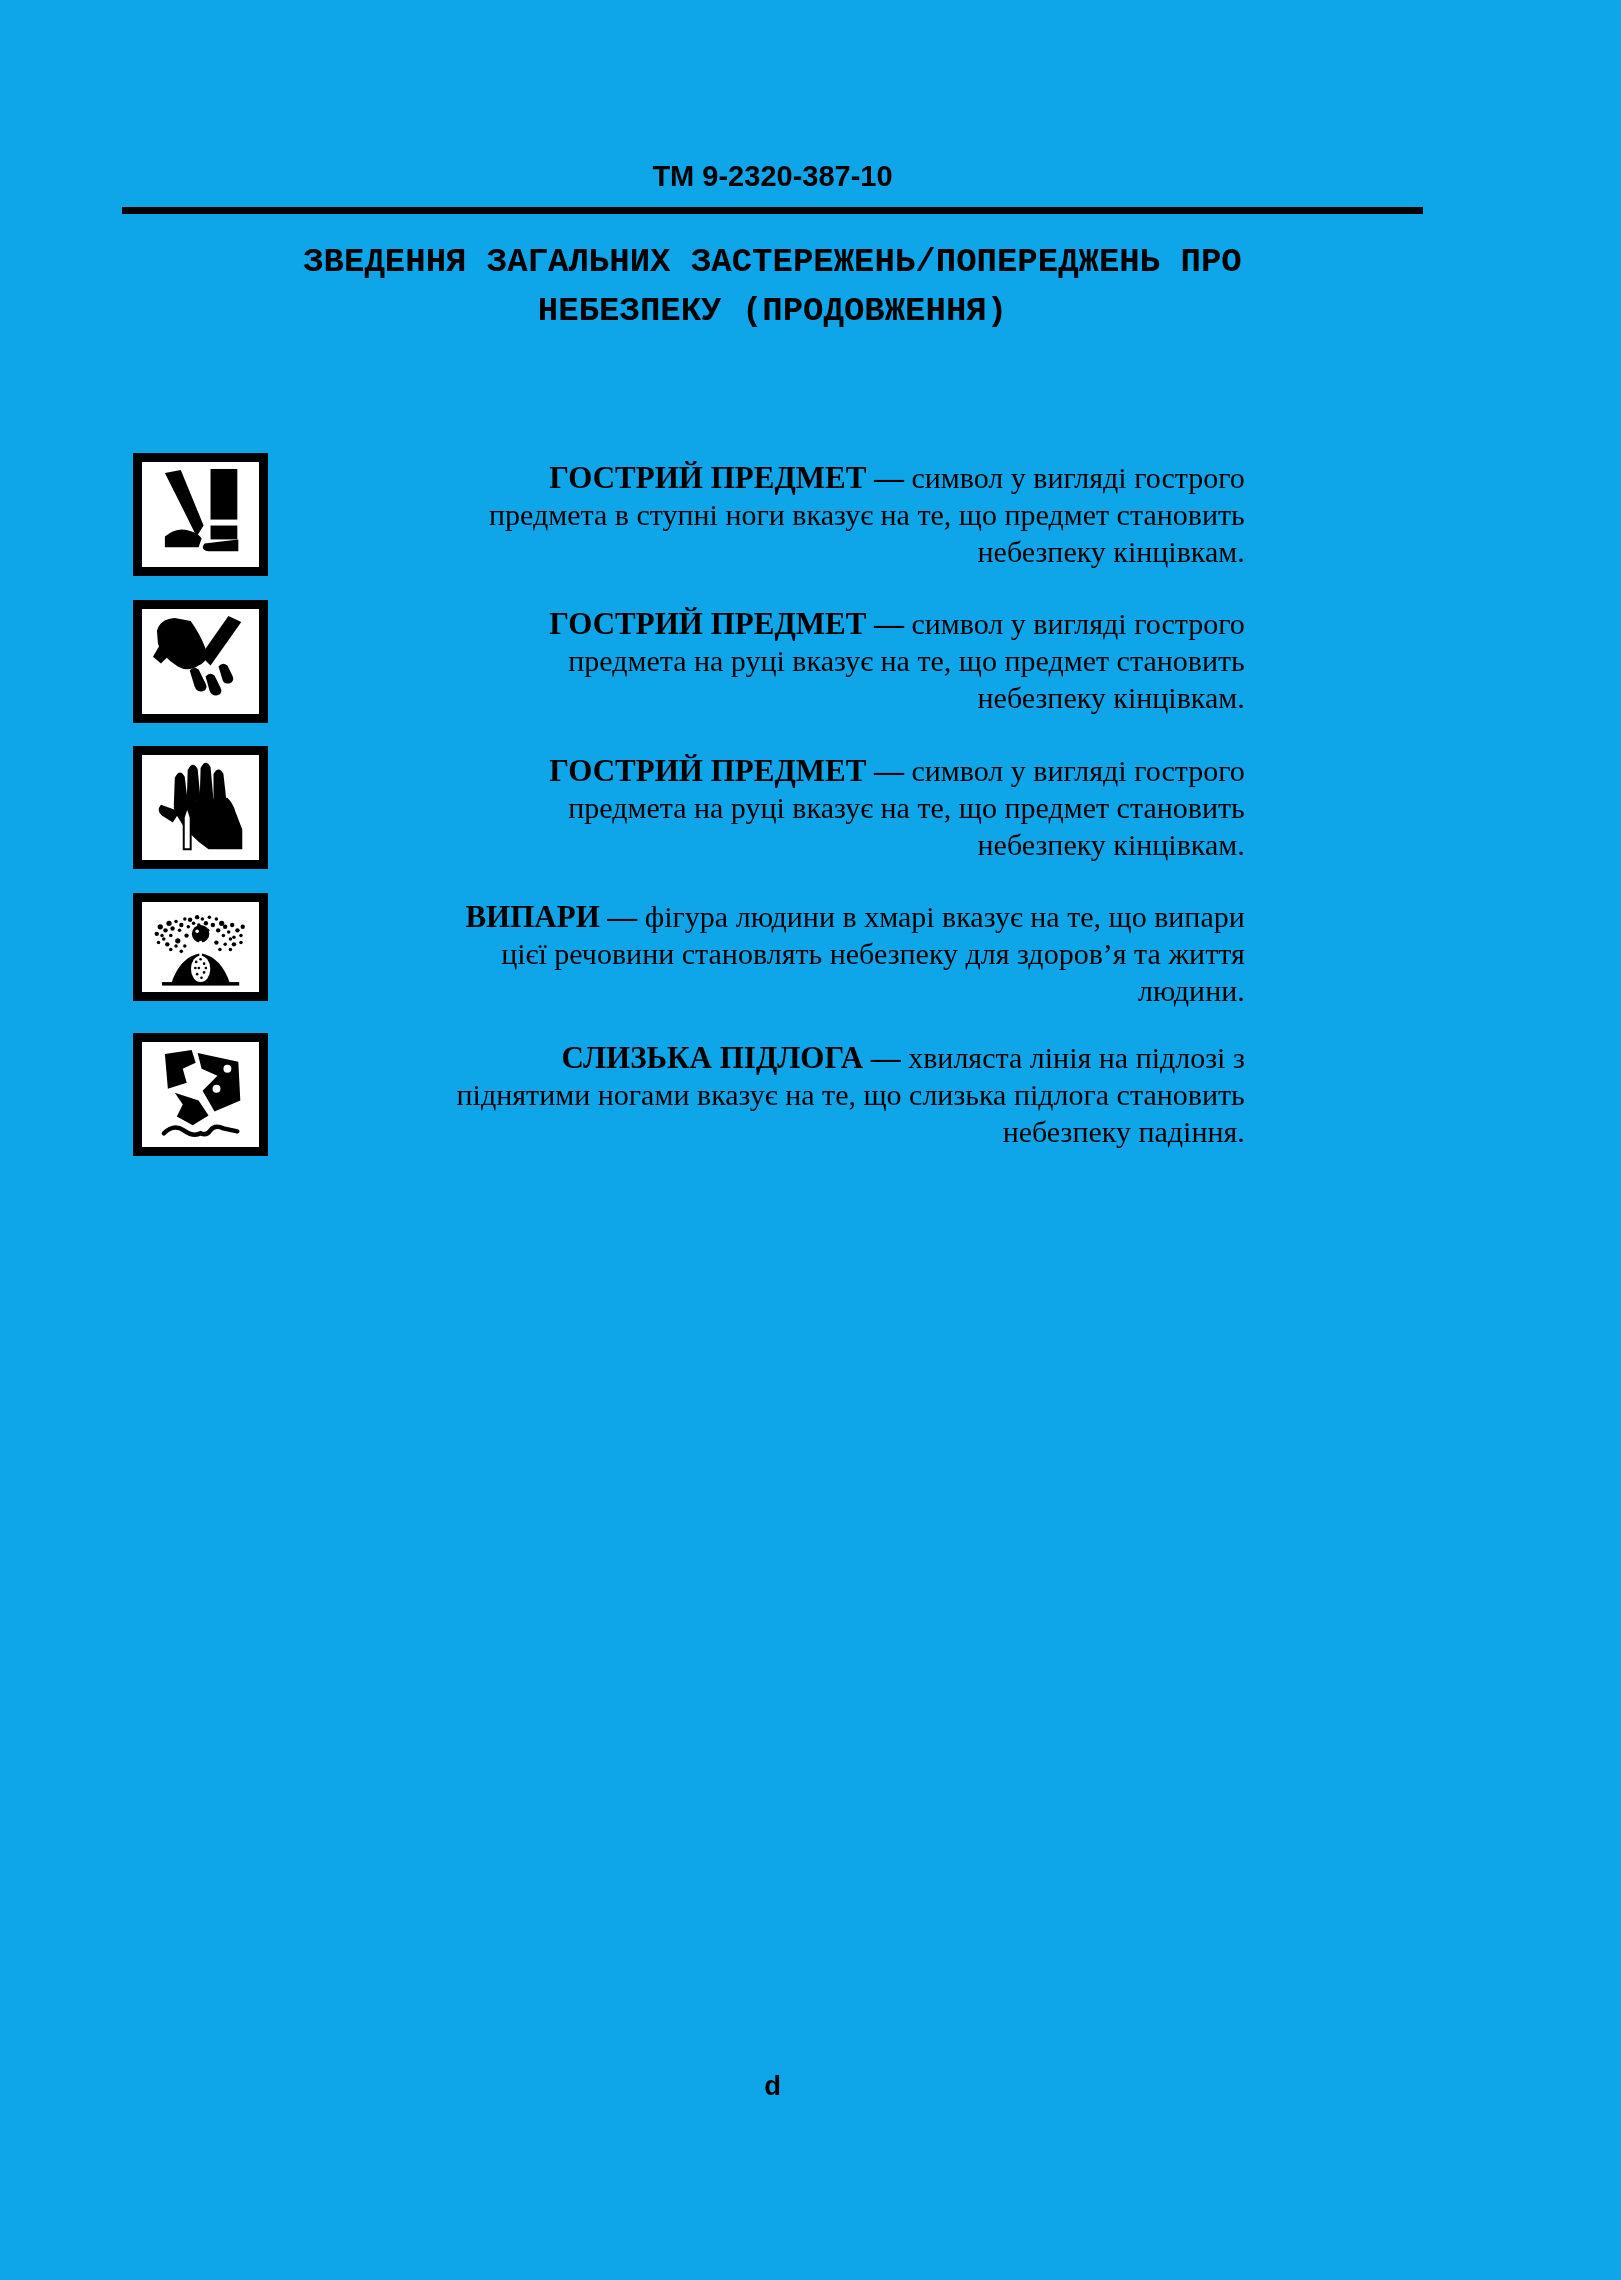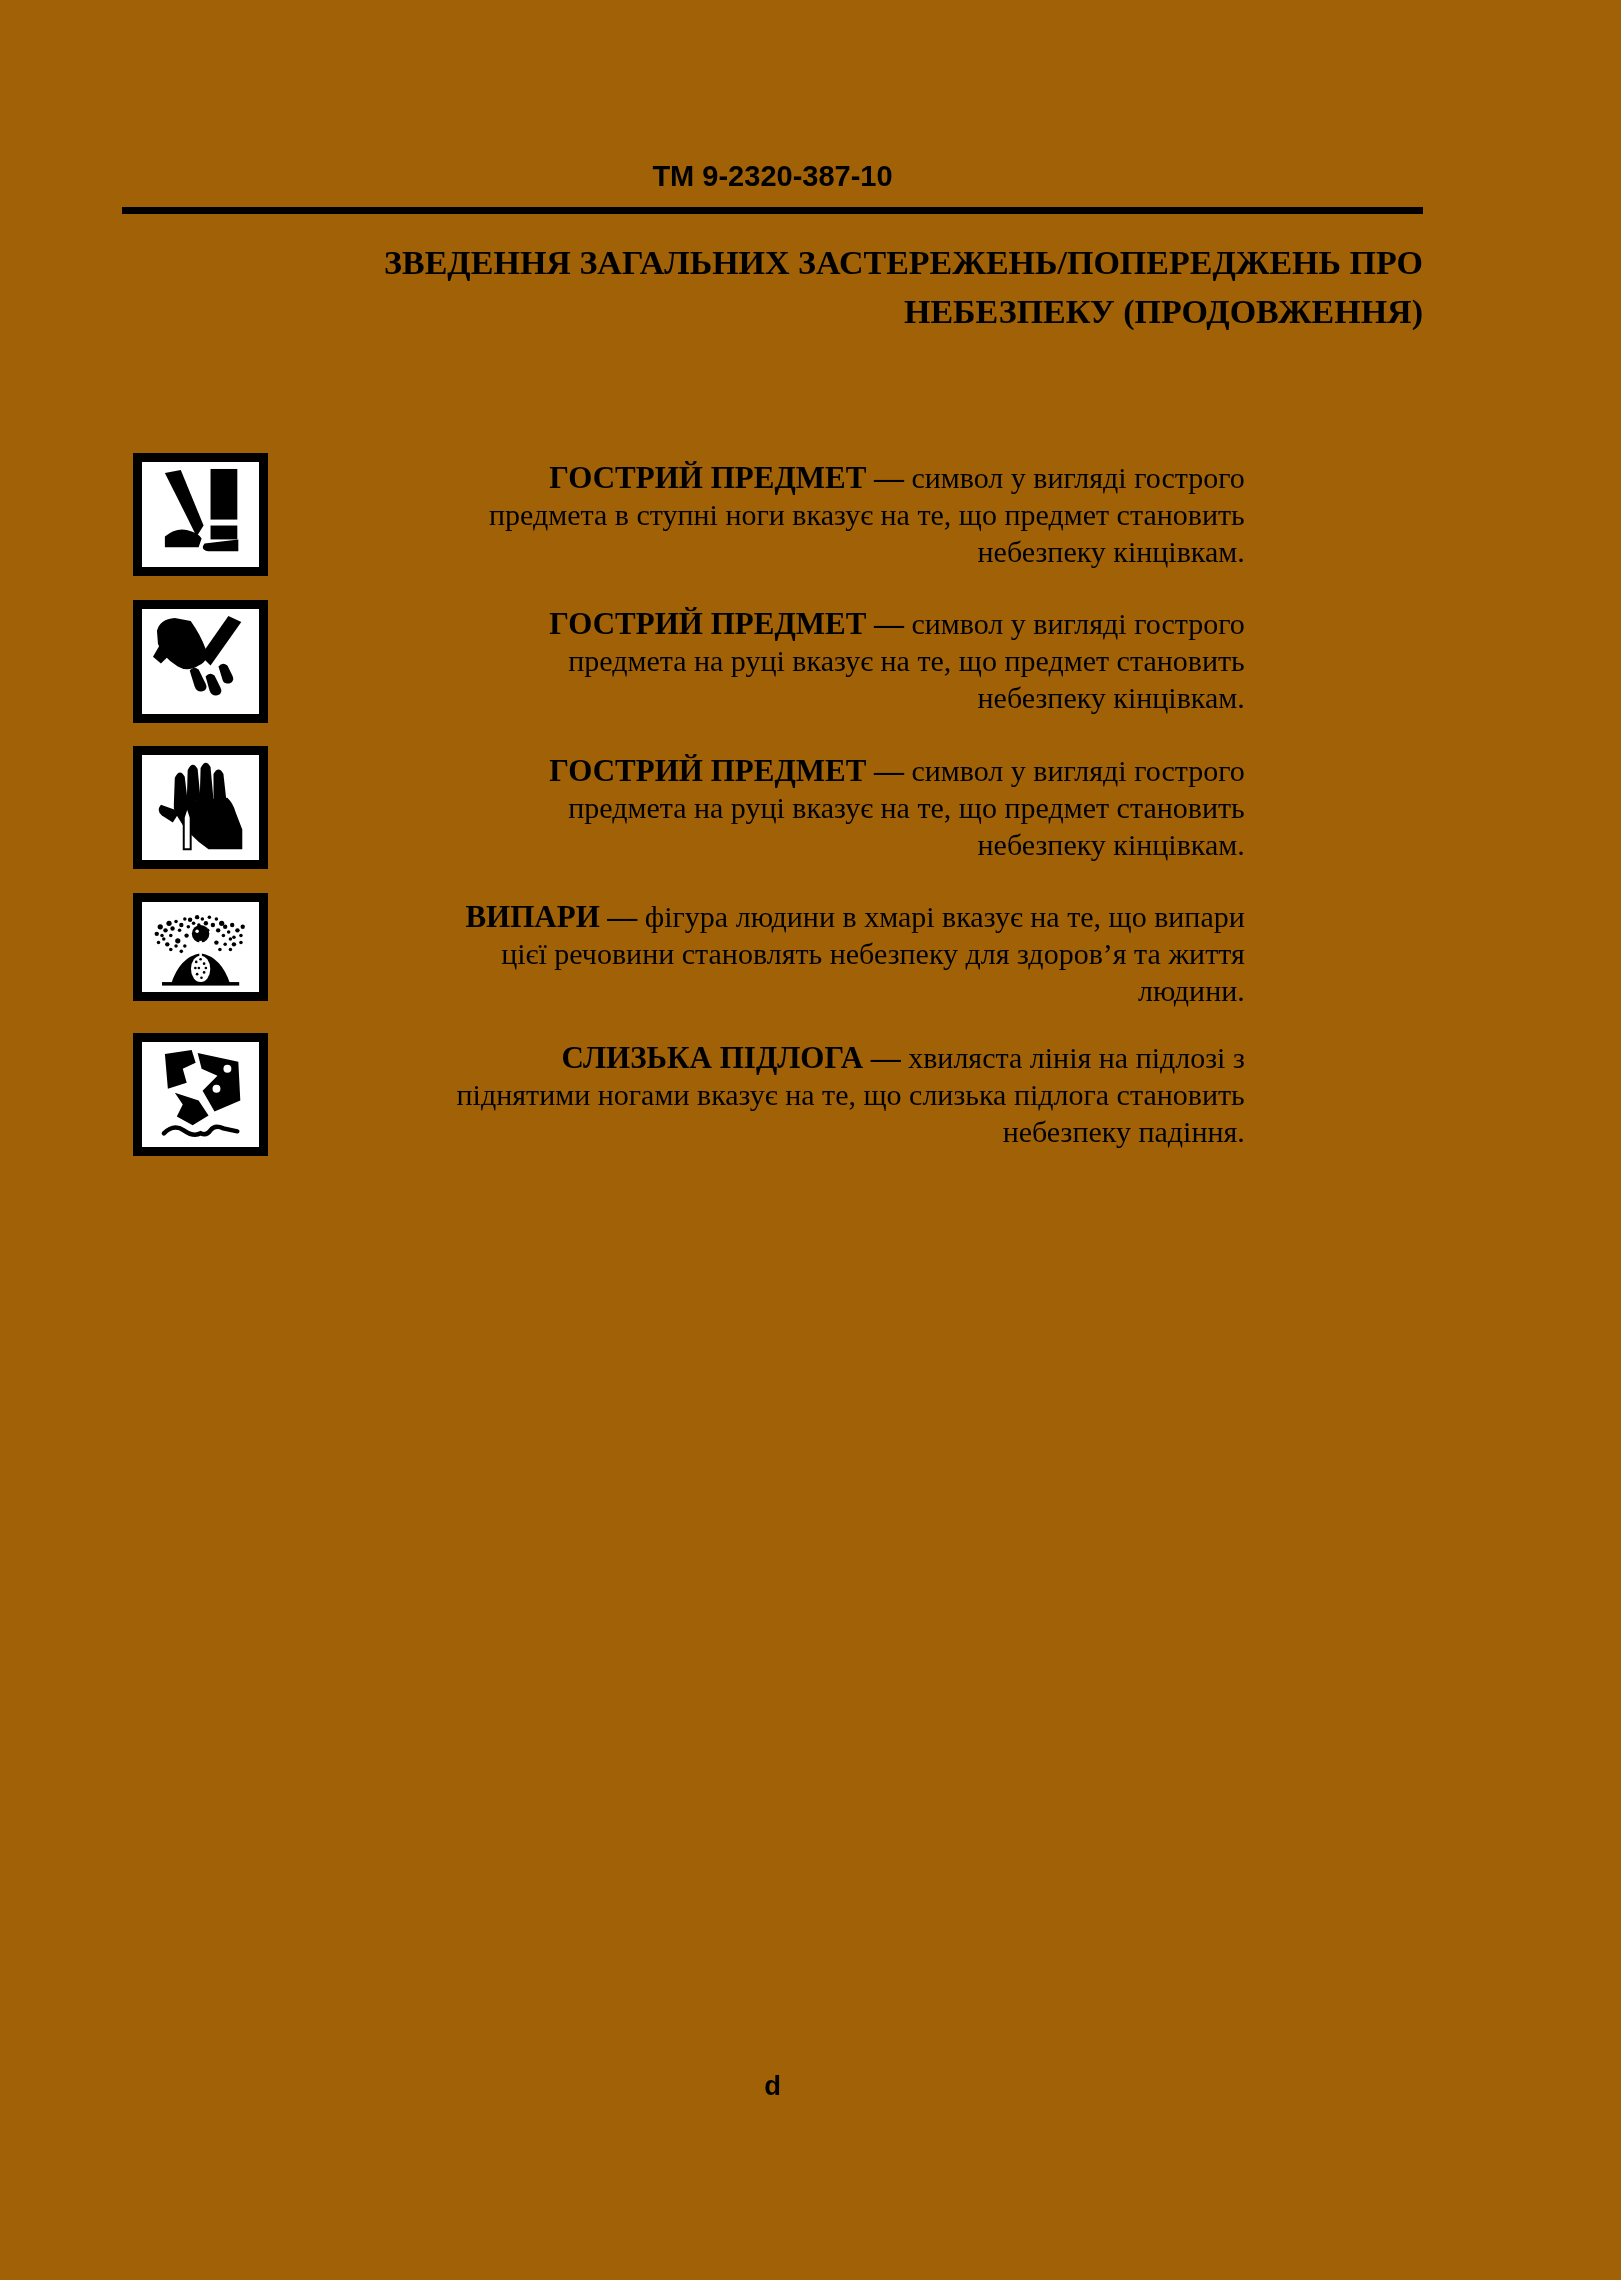--- a/index.html
+++ b/index.html
@@ -1,21 +1,21 @@
 <!DOCTYPE html>
 <html><head>
 <meta charset="utf-8">
 <style>
   * { margin:0; padding:0; box-sizing:border-box; }
   html,body { background:#ffffff; }
   .page {
     position:relative;
     width:1621px;
     height:2281px;
-    background:#a16207;
+    background:#0ea5e9;
     color:#000000;
     overflow:hidden;
   }
   .content {
     position:absolute;
     left:122px;
     top:0;
     width:1301px;
     height:100%;
   }
@@ -34,22 +34,22 @@
     top:207px;
     left:0;
     width:100%;
     height:6.9px;
     background:#000000;
   }
   .title {
     position:absolute;
     top:238px;
     width:100%;
-    text-align:right;
-    font-family:Liberation Serif, serif;
+    text-align:center;
+    font-family:Liberation Mono, monospace;
     font-weight:bold;
     font-size:34px;
     line-height:49px;
   }
   .subtitle {
     position:absolute;
     top:341px;
     width:100%;
     text-align:center;
     font-family:"Liberation Sans", sans-serif;

